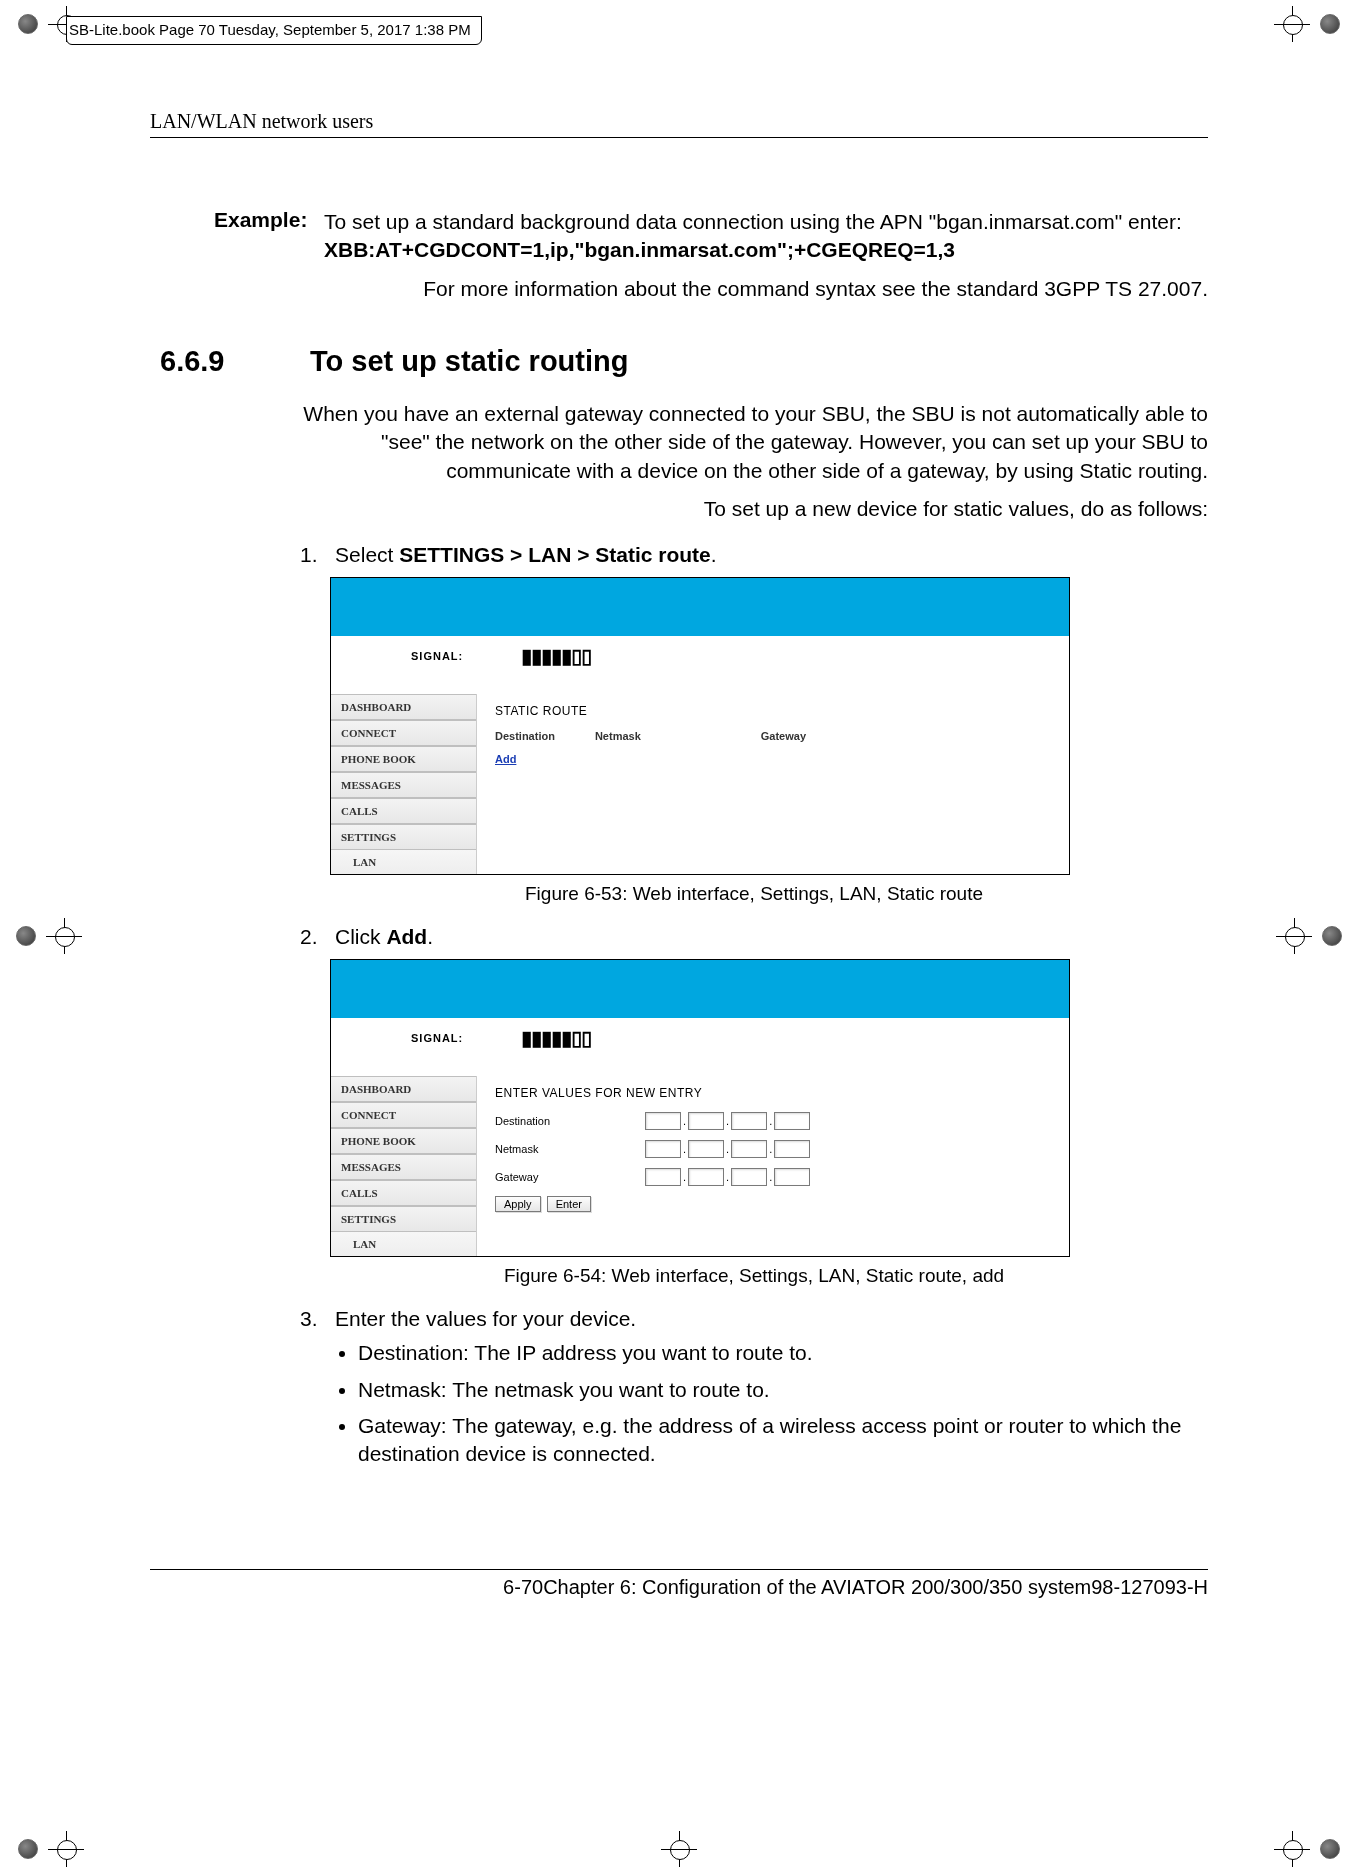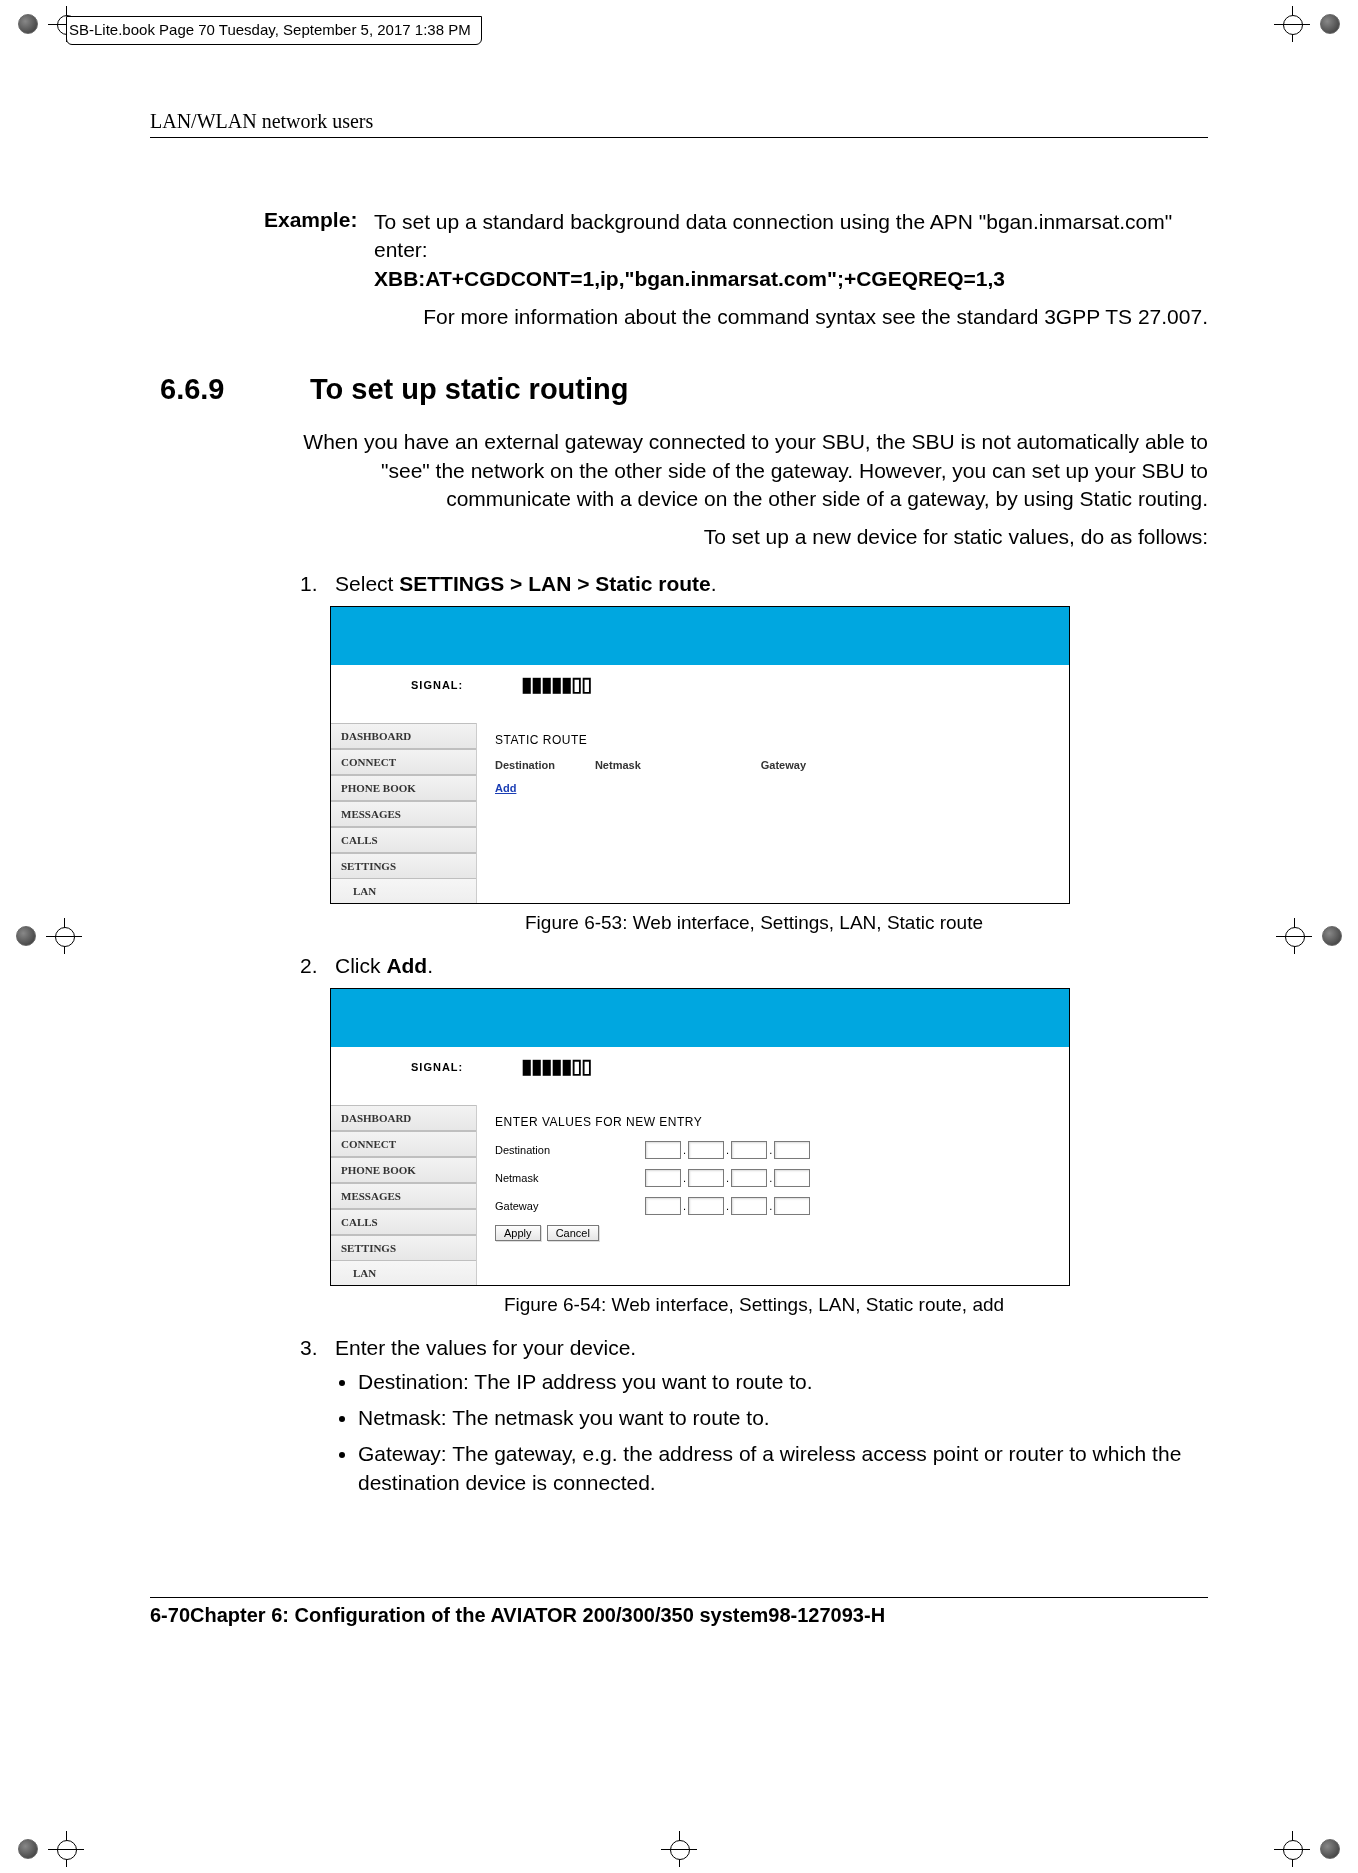--- a/index.html
+++ b/index.html
@@ -61,21 +61,21 @@
     top: 110px;
     bottom: 90px;
   }
   .running-head {
     font-size: 20px;
     margin-bottom: 4px;
     font-family: Liberation Serif, serif;
   }
   hr.rule { border:none; border-top:1.5px solid #000; margin:0 0 70px 0; }
   hr.rule-foot { border:none; border-top:1.5px solid #000; margin:30px 0 6px 0; }
-  .example-row { display:flex; margin-left:114px; margin-bottom:6px; font-size:21px; }
+  .example-row { display:flex; margin-left:64px; margin-bottom:6px; font-size:21px; }
   .example-label { font-weight:700; width:110px; flex-shrink:0; }
   .example-body { flex:1; line-height:1.35; }
   .example-bold { font-weight:700; }
   .para { margin-left:150px; font-size:21px; line-height:1.35; margin-top:10px;text-align:right; }
   h2.section {
     font-size:29px; font-weight:700;
     display:flex; gap:50px; margin:42px 0 22px 10px;
   }
   h2.section .num { width:100px; }
   .step { margin-left:150px; font-size:21px; margin-top:20px; }
@@ -102,21 +102,21 @@
   .mock .main { flex:1; padding:10px 16px 20px 18px; }
   .mock .main .heading { font-weight:400; font-size:12px; letter-spacing:.5px; margin-bottom:12px;}
   .mock .main .thead { display:flex; gap:40px; font-weight:700; font-size:11px; color:#333; margin-bottom:10px;}
   .mock .main a.addlink { color:#1a3db4; font-weight:700; font-size:11px; text-decoration:underline; }
   .mock .frow { display:flex; align-items:center; margin:10px 0; font-size:11px;}
   .mock .frow .flabel { width:150px; }
   .mock .ipbox { display:inline-block; border:1px solid #7a7a7a; width:34px; height:16px; background:#fff; box-shadow:inset 1px 1px 2px rgba(0,0,0,.15);}
   .mock .dot { display:inline-block; padding:0 2px; }
   .mock button.m { font-size:11px; padding:1px 8px; border:1px solid #7a7a7a; background:linear-gradient(#fdfdfd,#e6e6e6); box-shadow:1px 1px 0 #ddd; }
   .fig-caption { text-align:center; font-size:19px; margin:8px 0 0 0; }
-  .footer { display:flex; justify-content:flex-start; font-size:20px; margin-top:6px;font-weight:bold;}
+  .footer { display:flex; justify-content:flex-end; font-size:20px; margin-top:6px;}
   .crop-side { position:absolute; }
 </style>
 </head>
 <body>
 
 <div class="page">
 
   <div class="crop-mark" style="left:10px; top:6px;">
       <div class="crop-ball"></div>
     </div>
@@ -278,21 +278,21 @@
               <span class="ipbox"></span>
                 <span class="dot">.</span>
                 <span class="ipbox"></span>
                 <span class="dot">.</span>
                 <span class="ipbox"></span>
                 <span class="dot">.</span>
                 <span class="ipbox"></span>
             </div>
             <div class="frow" style="margin-top:4px">
               <button class="m">Apply</button>&nbsp;&nbsp;
-              <button class="m">Cancel</button>
+              <button class="m">Enter</button>
             </div>
           </div>
         </div>
       </div>
       <div class="fig-caption">Figure 6-54: Web interface, Settings, LAN, Static route, add</div>
     </div>
 
     <div class="step">
       <span>3.</span>&nbsp;&nbsp;
       <span>Enter the values for your device.</span>

